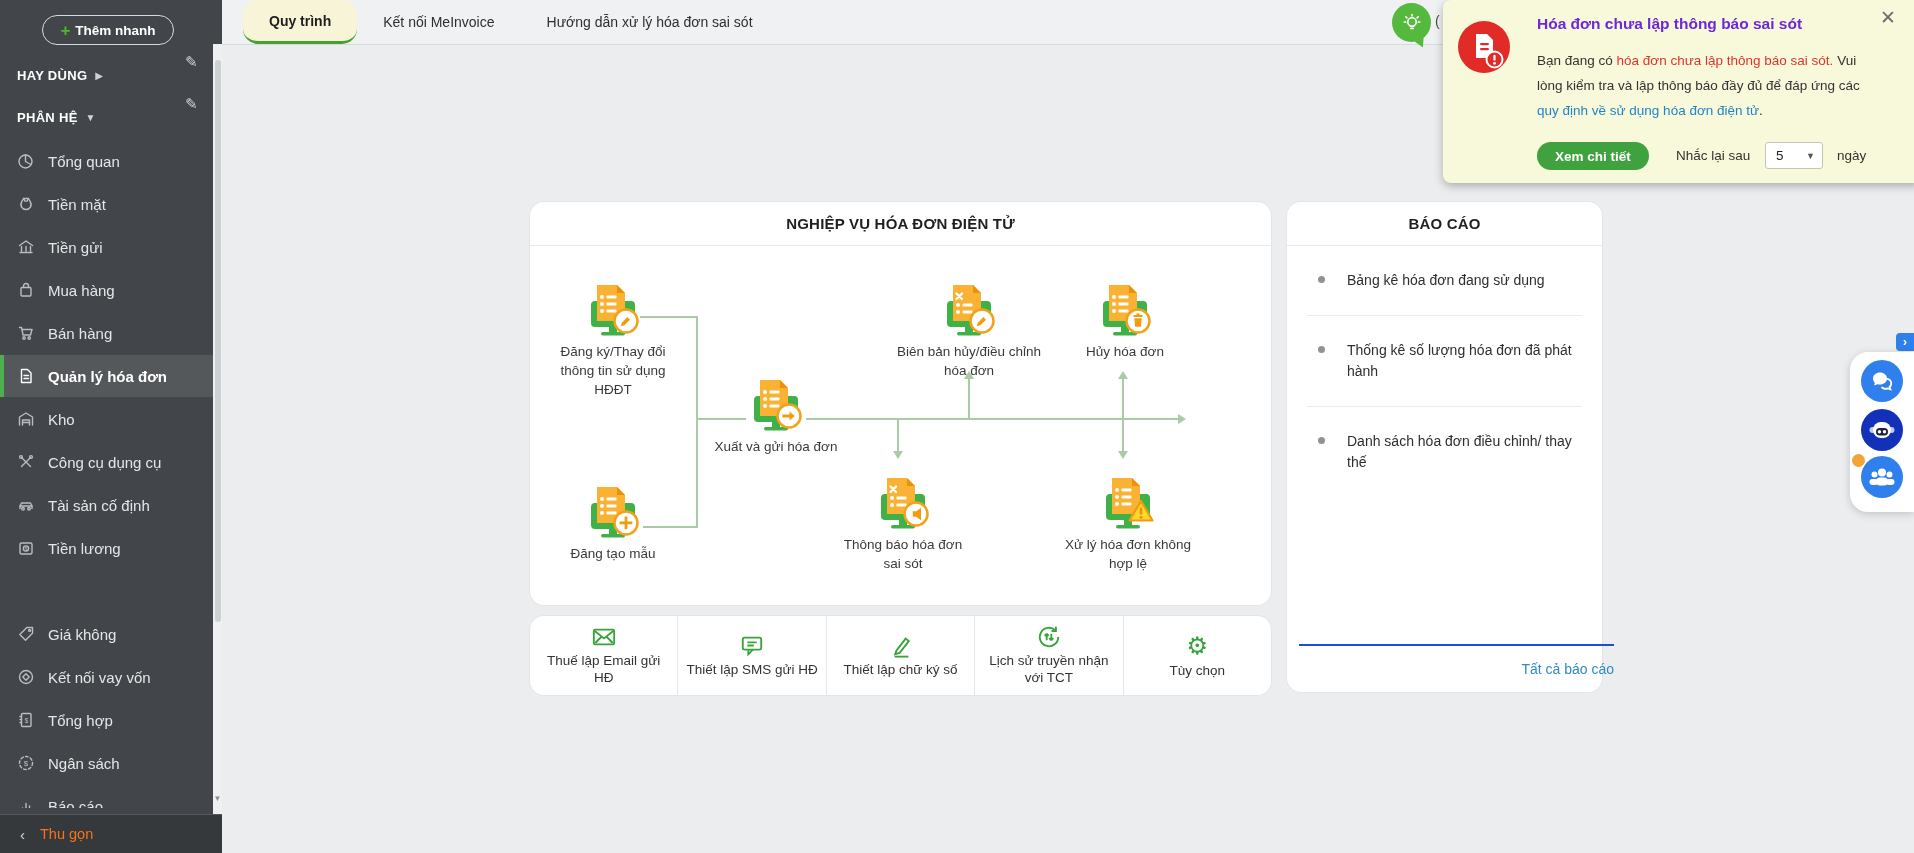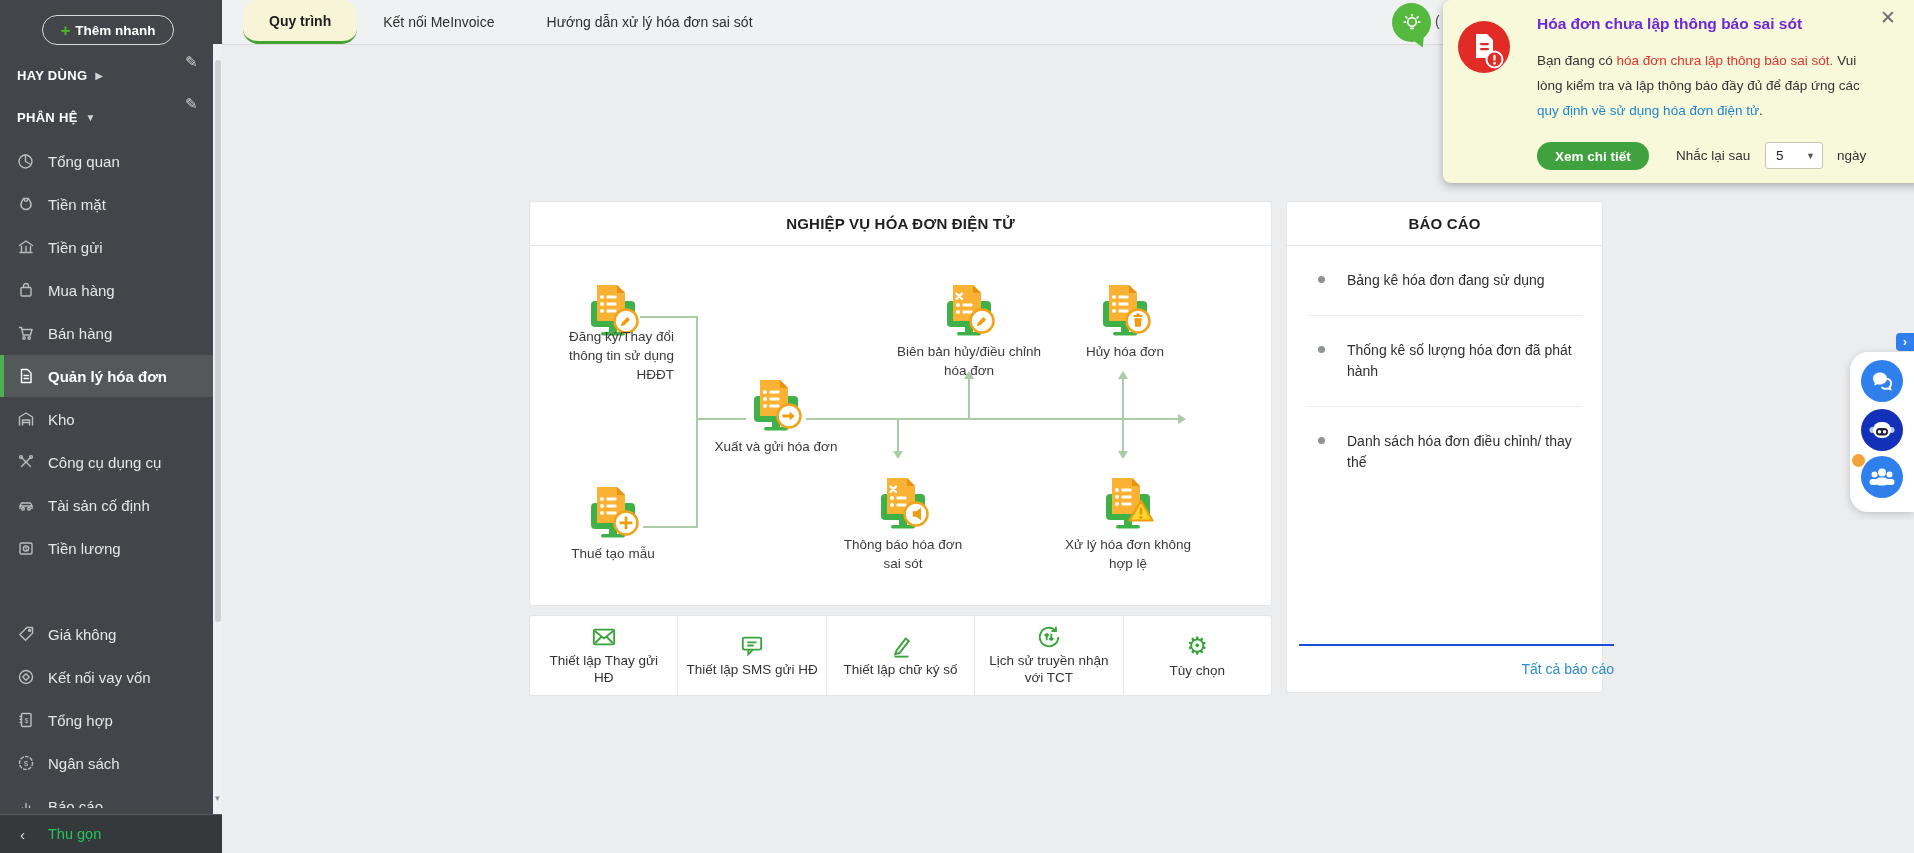--- a/index.html
+++ b/index.html
@@ -26,37 +26,37 @@
   .s-item .s-label{position:absolute;left:48px;color:#e4e6e7;font-size:15px;white-space:nowrap;}
   .s-item.active{background:#54585b;border-left:4px solid #4caf50;}
   .s-item.active .s-ico{left:12px;}
   .s-item.active .s-label{left:44px;color:#ffffff;font-weight:bold;}
   .s-scroll-track{position:absolute;left:213px;top:44px;width:9px;height:771px;background:#eef0f2;}
   .s-scroll-thumb{position:absolute;left:1.5px;top:16px;width:6px;height:562px;background:#ced1d4;border-radius:3px;}
   .s-scroll-arrow{position:absolute;left:0;top:750px;width:9px;text-align:center;font-size:8px;color:#8b8e90;}
   .s-footer{position:absolute;left:0;bottom:0;width:222px;height:38px;background:#35393c;border-top:1px solid #55585b;
     display:flex;align-items:center;cursor:pointer;z-index:5;}
   .s-footer .chev{position:absolute;left:20px;color:#d7d9da;font-size:15px;}
-  .s-footer .cf-label{position:absolute;left:48px;color:#22c55e;font-size:14.5px;}
+  .s-footer .cf-label{position:absolute;left:40px;color:#f97316;font-size:14.5px;}
   svg.licon{stroke:#b9bdc0;fill:none;stroke-width:1.4;stroke-linecap:round;stroke-linejoin:round;}
   .s-item.active svg.licon{stroke:#ffffff;}
 
   
   .topbar{position:absolute;left:222px;top:0;width:1692px;height:44px;background:#f0f1f2;border-bottom:1px solid #d8d9db;z-index:10;}
   .tabs{position:absolute;left:21px;top:0;height:44px;display:flex;}
   .tab{height:44px;display:flex;align-items:center;padding:0 26px;font-size:14px;color:#2f2f2f;cursor:pointer;box-sizing:border-box;}
   .tab.active{background:#f8f4d7;border-bottom:3px solid #43a332;font-weight:bold;color:#1e1e1e;border-radius:15px;}
   .bulb-bubble{position:absolute;left:1170px;top:3px;width:39px;height:39px;background:#54b93c;border-radius:50%;
     display:flex;align-items:center;justify-content:center;cursor:pointer;}
   .bulb-bubble::after{content:"";position:absolute;left:24px;bottom:-6px;width:0;height:0;
     border-left:5px solid transparent;border-right:5px solid transparent;border-top:9px solid #54b93c;transform:rotate(-25deg);}
   .partial-text{position:absolute;left:1213px;top:13px;color:#4a4a4a;font-size:14px;}
 
   
-  .card{position:absolute;background:#fff;border-radius:3px;box-shadow:0 0 0 1px rgba(0,0,0,0.03);}
+  .card{position:absolute;background:#fff;border-radius:14px;box-shadow:0 0 0 1px rgba(0,0,0,0.03);}
   .card-head{height:43px;border-bottom:1px solid #e8e9ea;display:flex;align-items:center;justify-content:center;
     font-size:15px;font-weight:bold;color:#1f1f1f;letter-spacing:.2px;}
 
   
   .flow-card{left:530px;top:202px;width:741px;height:403px;}
   .fnode{position:absolute;text-align:center;}
   .fnode .flabel{position:absolute;font-size:13.5px;line-height:19px;color:#3a3a3a;text-align:center;}
   .fline{position:absolute;background:#a9cba5;}
   .ah{position:absolute;width:0;height:0;}
   .ah.right{border-top:5px solid transparent;border-bottom:5px solid transparent;border-left:8px solid #a9cba5;}
@@ -306,40 +306,40 @@
           <path d="M32 4v8h8z" fill="#e8930b"></path>
         <circle cx="17" cy="16" r="2" fill="#fff"></circle>
           <rect x="21.5" y="14.5" width="10" height="3" rx="1" fill="#fff"></rect>
         <circle cx="17" cy="23" r="2" fill="#fff"></circle>
           <rect x="21.5" y="21.5" width="10" height="3" rx="1" fill="#fff"></rect>
         <circle cx="17" cy="30" r="2" fill="#fff"></circle>
           <rect x="21.5" y="28.5" width="10" height="3" rx="1" fill="#fff"></rect>
         <circle cx="41" cy="40" r="11.5" fill="#fff" stroke="#f0a21a" stroke-width="2.5"></circle>
         <path d="M35.8 45.3l1-3.6 5.6-5.6 2.6 2.6-5.6 5.6-3.6 1z" fill="#ef9d0e"></path>
       </svg>
-      <div class="flabel" style="left:-33px;top:46px;width:122px;text-align:right;">Đăng ký/Thay đổi thông tin sử dụng HĐĐT</div>
+      <div class="flabel" style="left:-33px;top:61px;width:122px;">Đăng ký/Thay đổi thông tin sử dụng HĐĐT</div>
     </div>
 
     <div class="fnode" style="left:55px;top:281px;">
       <svg width="56" height="59" viewBox="0 0 56 59">
         <rect x="6" y="20" width="44" height="26" rx="4" fill="#3fb148"></rect>
         <rect x="24" y="46" width="8" height="5" fill="#3fb148"></rect>
         <rect x="16" y="51" width="24" height="3.5" rx="1.75" fill="#3fb148"></rect>
         <path d="M12 4h20l8 8v28H12z" fill="#f9b233"></path>
           <path d="M32 4v8h8z" fill="#e8930b"></path>
         <circle cx="17" cy="16" r="2" fill="#fff"></circle>
           <rect x="21.5" y="14.5" width="10" height="3" rx="1" fill="#fff"></rect>
         <circle cx="17" cy="23" r="2" fill="#fff"></circle>
           <rect x="21.5" y="21.5" width="10" height="3" rx="1" fill="#fff"></rect>
         <circle cx="17" cy="30" r="2" fill="#fff"></circle>
           <rect x="21.5" y="28.5" width="10" height="3" rx="1" fill="#fff"></rect>
         <circle cx="41" cy="40" r="11.5" fill="#fff" stroke="#f0a21a" stroke-width="2.5"></circle>
         <path d="M39.6 33.5h2.8v5h5v2.8h-5v5h-2.8v-5h-5v-2.8h5z" fill="#ef9d0e"></path>
       </svg>
-      <div class="flabel" style="left:-33px;top:61px;width:122px;">Thuế tạo mẫu</div>
+      <div class="flabel" style="left:-33px;top:61px;width:122px;">Đăng tạo mẫu</div>
     </div>
 
     <div class="fnode" style="left:218px;top:174px;">
       <svg width="56" height="59" viewBox="0 0 56 59">
         <rect x="6" y="20" width="44" height="26" rx="4" fill="#3fb148"></rect>
         <rect x="24" y="46" width="8" height="5" fill="#3fb148"></rect>
         <rect x="16" y="51" width="24" height="3.5" rx="1.75" fill="#3fb148"></rect>
         <path d="M12 4h20l8 8v28H12z" fill="#f9b233"></path>
           <path d="M32 4v8h8z" fill="#e8930b"></path>
         <circle cx="17" cy="16" r="2" fill="#fff"></circle>
@@ -431,21 +431,21 @@
       <div class="flabel" style="left:-37px;top:61px;width:130px;">Xử lý hóa đơn không hợp lệ</div>
     </div>
   </div>
 
   <div class="card tool-card">
     <div class="tool-cell">
       <svg width="26" height="24" viewBox="0 0 28 26" fill="none" stroke="#37a33a" stroke-width="2">
         <rect x="3" y="5" width="22" height="16" rx="1.5"></rect>
         <path d="M4 6.5l10 8 10-8M4.5 19.5L11 13M23.5 19.5L17 13"></path>
       </svg>
-      <div class="t-label" style="max-width:128px;">Thiết lập Thay gửi HĐ</div>
+      <div class="t-label" style="max-width:128px;">Thuế lập Email gửi HĐ</div>
     </div>
     <div class="tool-cell">
       <svg width="26" height="24" viewBox="0 0 28 26" fill="none" stroke="#37a33a" stroke-width="2">
         <rect x="4" y="4" width="20" height="13" rx="2"></rect>
         <path d="M10 17v5l5-5M9 9h10M9 12.5h7"></path>
       </svg>
       <div class="t-label" style="max-width:140px;">Thiết lập SMS gửi HĐ</div>
     </div>
     <div class="tool-cell">
       <svg width="26" height="24" viewBox="0 0 28 26" fill="none" stroke="#37a33a" stroke-width="2">

